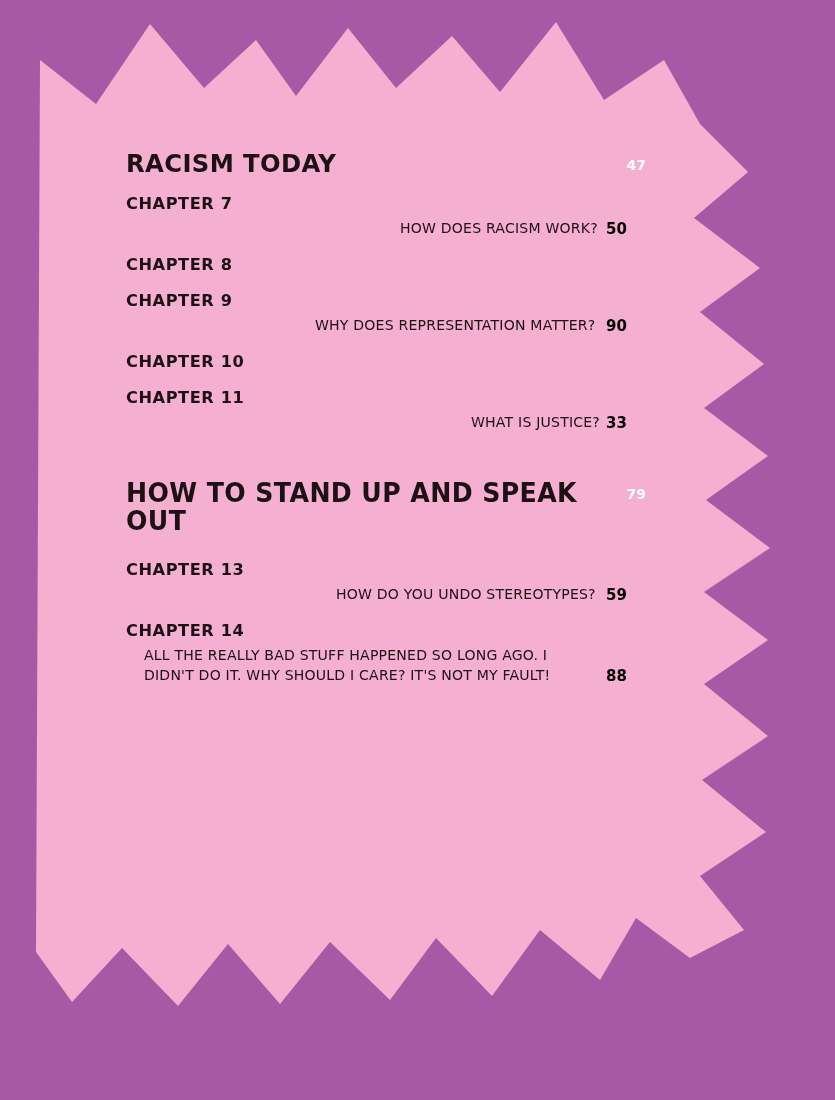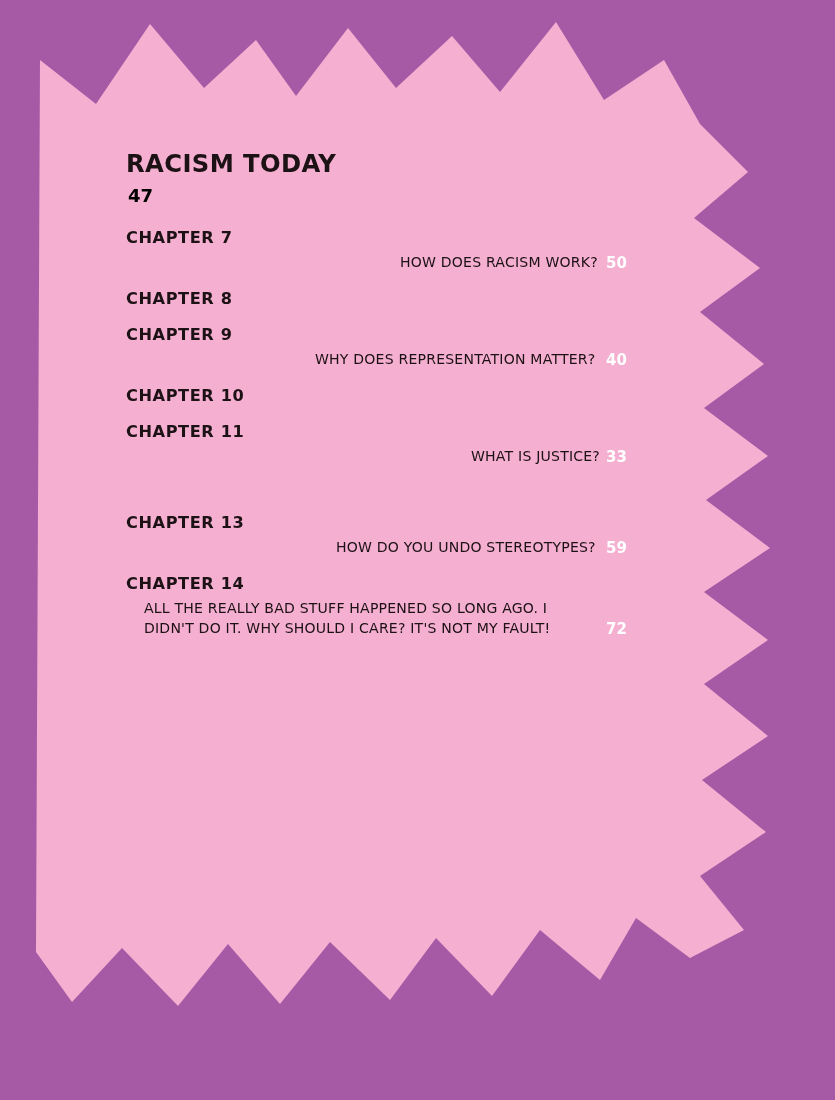--- a/index.html
+++ b/index.html
@@ -42,46 +42,45 @@
   }
   .section {
     margin-bottom: 0;
   }
   .row {
     display: flex;
     align-items: flex-start;
     justify-content: space-between;
   }
   .section-title-row {
-    margin-bottom: 22px;
-    flex-direction: column;
   }
   .section-title {
     font-family: "DejaVu Sans", sans-serif;
     font-weight: bold;
     font-size: 25px;
     letter-spacing: 0.4px;
     color: #1c1114;
     text-transform: uppercase;
     line-height: 1.1;
     transform: scaleX(0.97);
     transform-origin: left center;
   }
   .section-page {
     font-family: "DejaVu Sans", sans-serif;
     font-weight: bold;
-    font-size: 18px;
-    color: #000000;
+    font-size: 14px;
+    color: #ffffff;
     min-width: 40px;
-    text-align: left;
+    text-align: right;
     padding-top: 7px;
     padding-left: 2px;
   }
   .chapter {
     margin-bottom: 17px;
+    margin-top: 16px;
   }
   .chapter-label {
     font-family: "DejaVu Sans", sans-serif;
     font-weight: bold;
     font-size: 16.5px;
     color: #1c1114;
     letter-spacing: 0.6px;
     text-transform: uppercase;
     margin-bottom: 5px;
     transform: scaleX(0.98);
@@ -101,21 +100,21 @@
     letter-spacing: 0.2px;
     line-height: 1.38;
     max-width: 460px;
     transform: scaleX(0.97);
     transform-origin: left center;
   }
   .chapter-page {
     font-family: "DejaVu Sans", sans-serif;
     font-weight: bold;
     font-size: 15px;
-    color: #ffffff;
+    color: #000000;
     min-width: 40px;
     text-align: left;
     padding-left: 2px;
     white-space: nowrap;
   }
   .section-gap {
     height: 30px;
   }
   .section2-title-row {
     margin-bottom: 24px;
@@ -156,54 +155,58 @@
         </div>
 
         <div class="chapter">
           <div class="chapter-label">CHAPTER 8</div>
         </div>
 
         <div class="chapter">
           <div class="chapter-label">CHAPTER 9</div>
           <div class="chapter-body">
             <div class="chapter-title">WHY DOES REPRESENTATION MATTER?</div>
-            <div class="chapter-page">40</div>
+            <div class="chapter-page">90</div>
           </div>
         </div>
 
         <div class="chapter">
           <div class="chapter-label">CHAPTER 10</div>
         </div>
 
         <div class="chapter">
           <div class="chapter-label">CHAPTER 11</div>
           <div class="chapter-body">
             <div class="chapter-title">WHAT IS JUSTICE?</div>
             <div class="chapter-page">33</div>
           </div>
         </div>
       </div>
 
       <div class="section-gap"></div>
 
       <div class="section">
+        <div class="row section2-title-row">
+          <div class="section-title section2-title">HOW TO STAND UP AND SPEAK OUT</div>
+          <div class="section-page">79</div>
+        </div>
 
 
         <div class="chapter">
           <div class="chapter-label">CHAPTER 13</div>
           <div class="chapter-body">
             <div class="chapter-title">HOW DO YOU UNDO STEREOTYPES?</div>
             <div class="chapter-page">59</div>
           </div>
         </div>
 
         <div class="chapter">
           <div class="chapter-label">CHAPTER 14</div>
           <div class="chapter-body">
             <div class="chapter-title">ALL THE REALLY BAD STUFF HAPPENED SO LONG AGO. I DIDN'T DO IT. WHY SHOULD I CARE? IT'S NOT MY FAULT!</div>
-            <div class="chapter-page">72</div>
+            <div class="chapter-page">88</div>
           </div>
         </div>
       </div>
 
     </div>
   </div>
 </div>
 
 </body></html>

